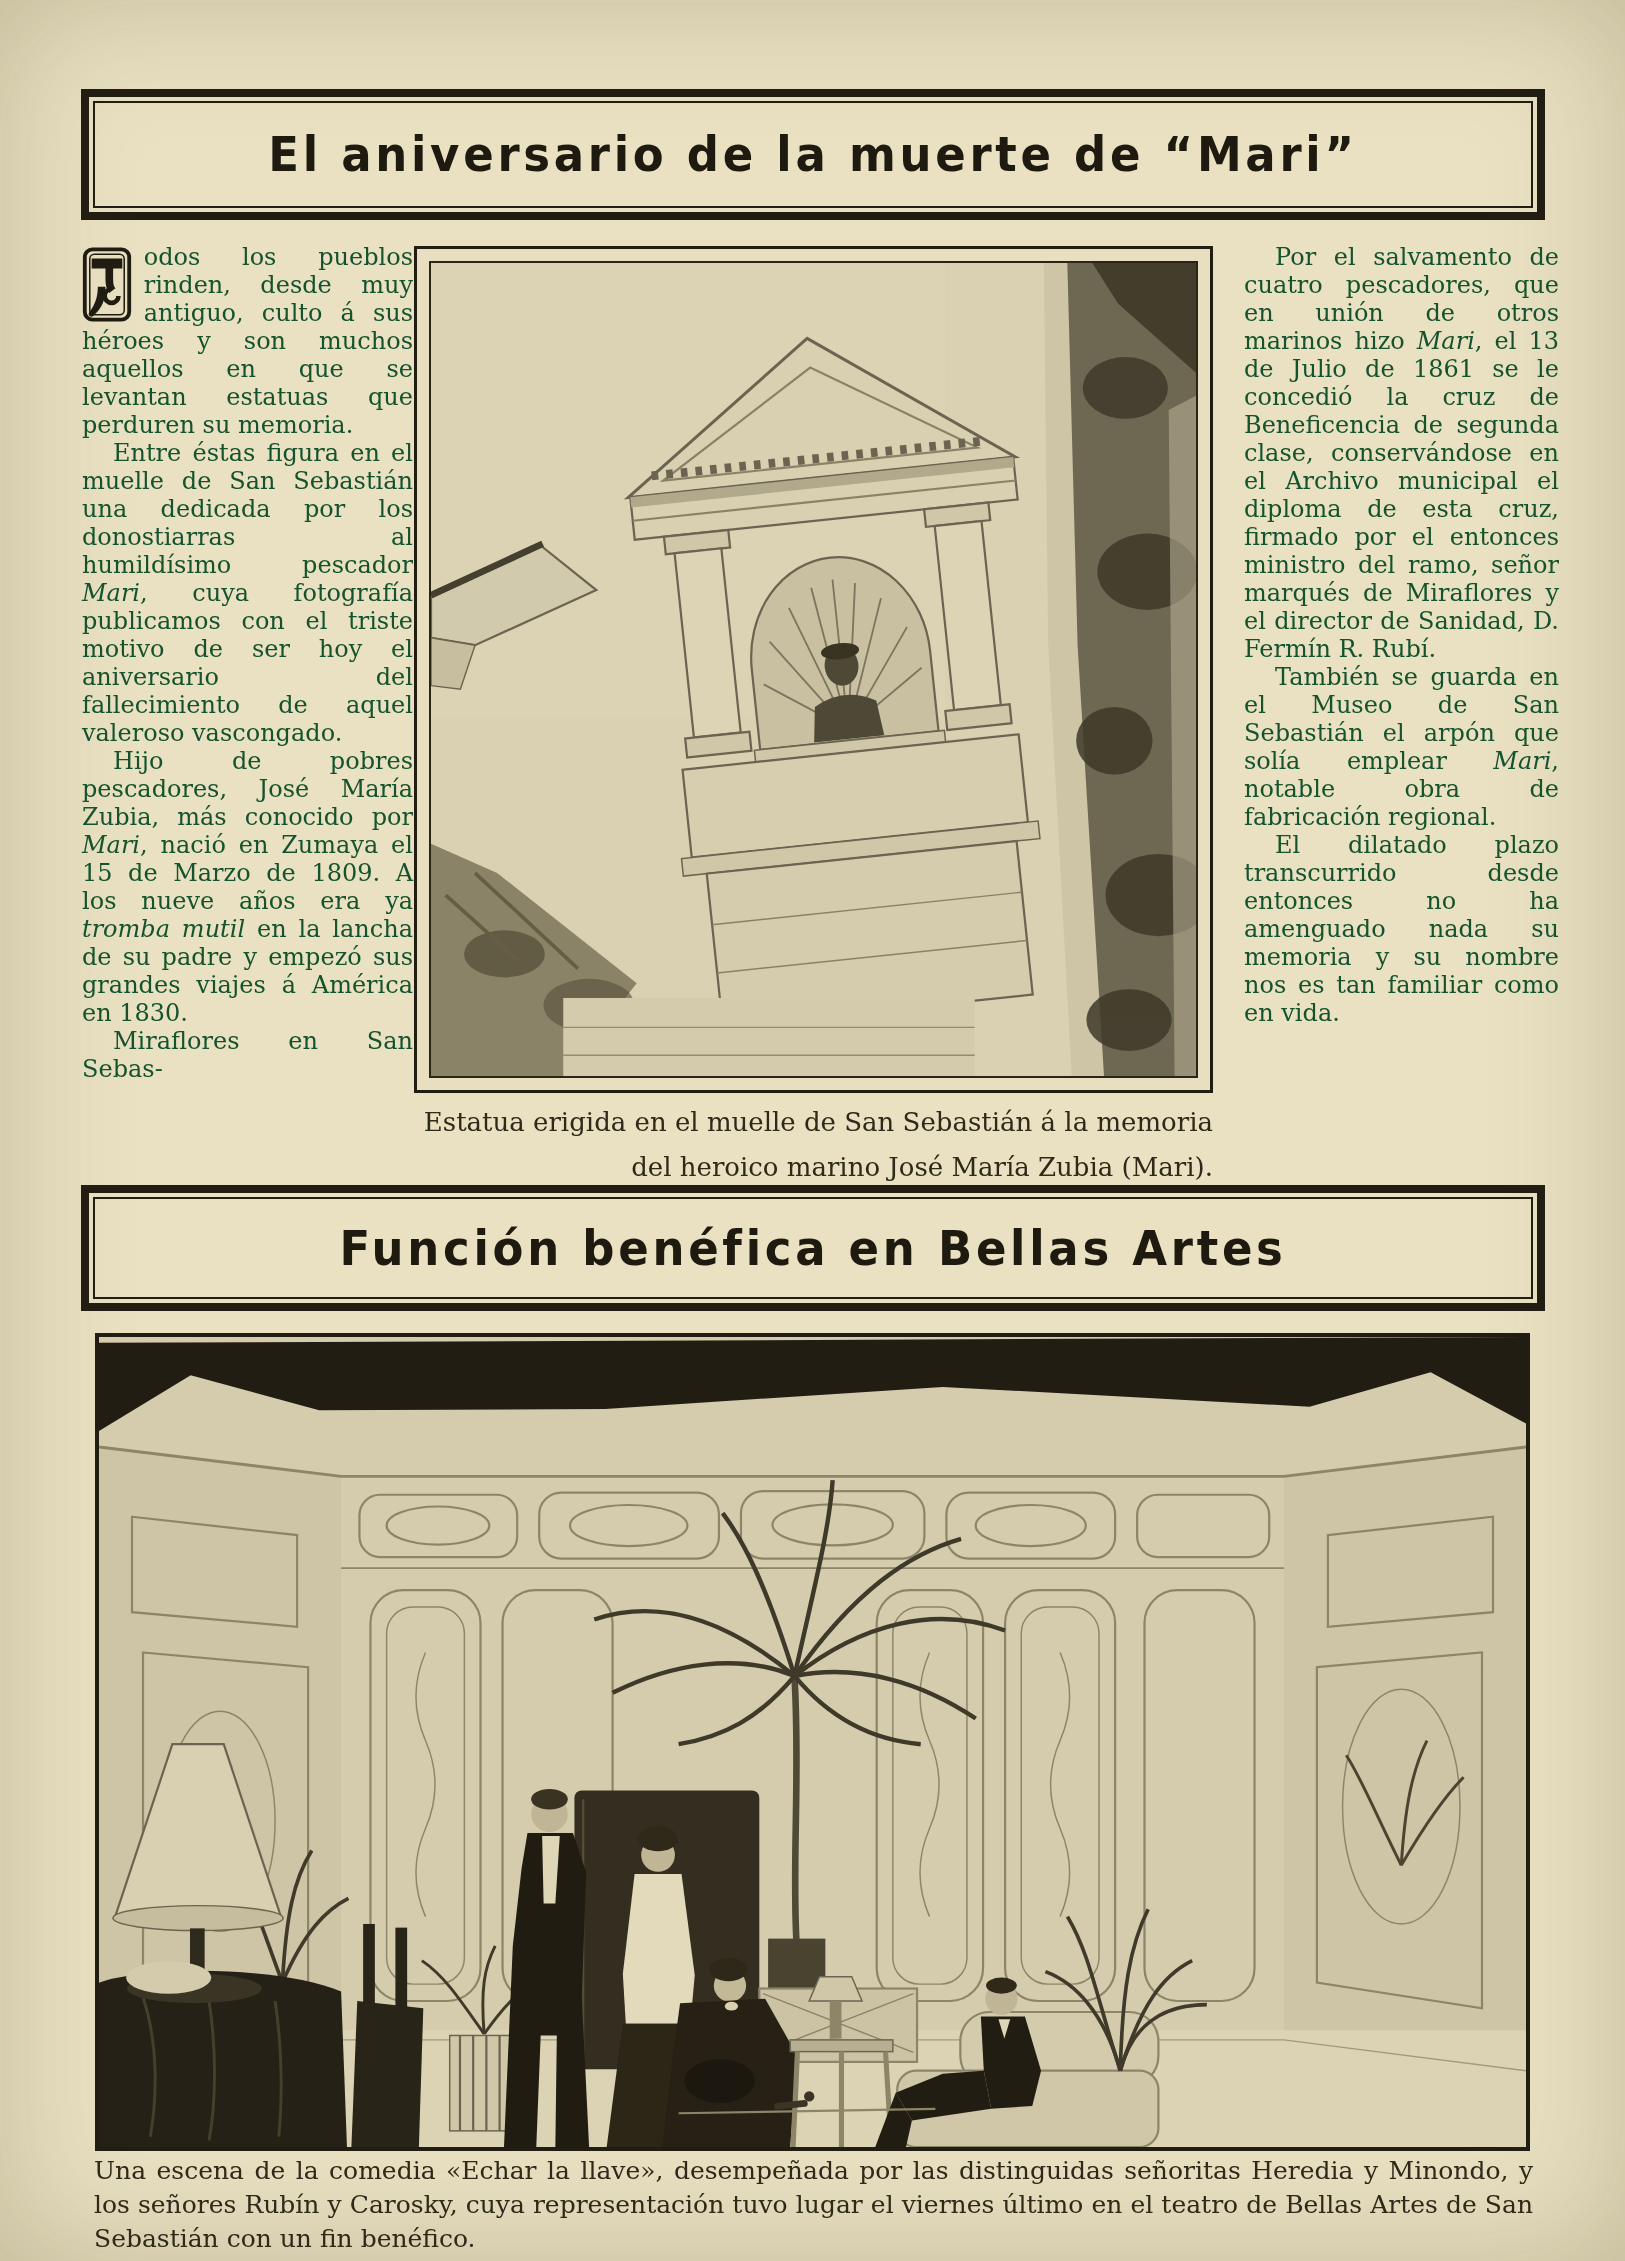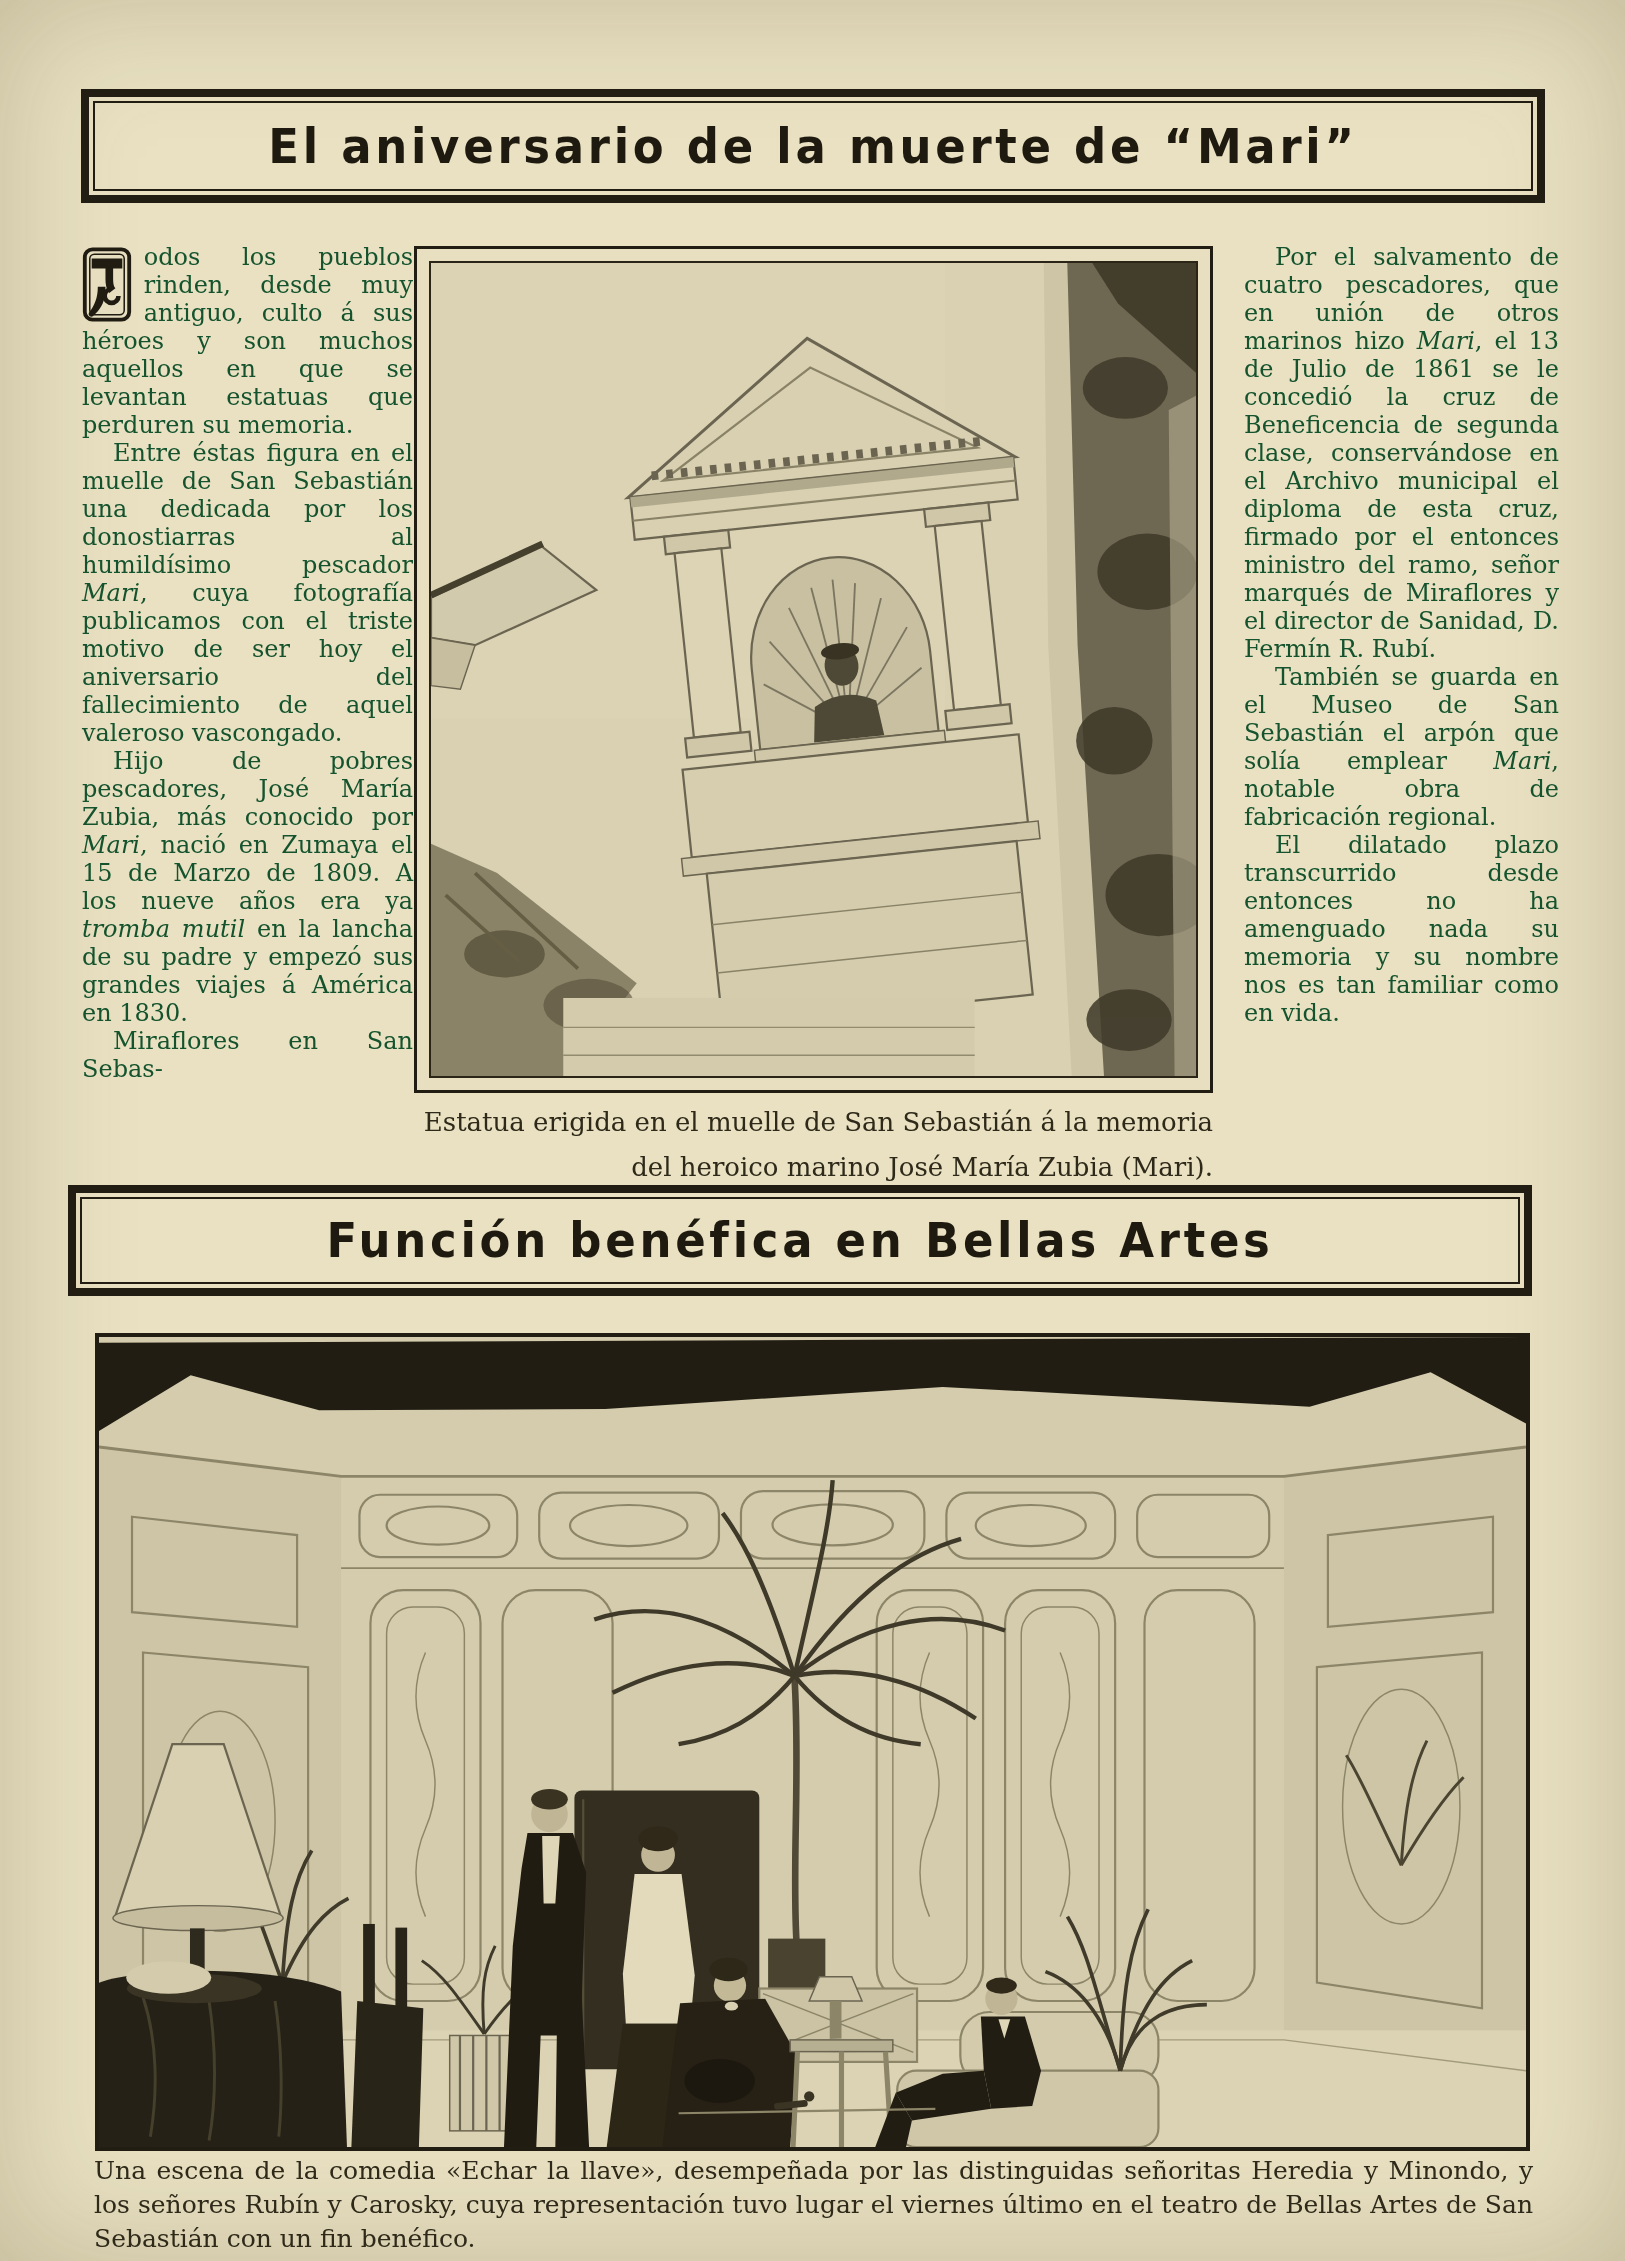--- a/index.html
+++ b/index.html
@@ -18,22 +18,22 @@
   .rulebox { position:absolute; border:8px solid #221d12; background:transparent; }
   .rulebox .inner {
     position:absolute; inset:3.7px; border:2.2px solid #221d12;
     display:flex; align-items:center; justify-content:center;
   }
   .display-title {
     font-family:"DejaVu Sans","Liberation Sans",sans-serif; font-weight:bold;
     font-size:45px; letter-spacing:3.7px; color:#1f1a0f; margin:0;
     transform:scaleY(1.08); white-space:nowrap;
   }
-  #titlebox1 { left:81px; top:89px; width:1464px; height:114px; }
-  #titlebox2 { left:68px; top:1185px; width:1464px; height:111px; }
+  #titlebox1 { left:81px; top:89px; width:1464px; height:131px; }
+  #titlebox2 { left:81px; top:1185px; width:1464px; height:126px; }
 
   .column { position:absolute; top:243px; text-align:justify; font-size:24px; line-height:28px; color:#14532d; }
   #left-col  { left:82px;  width:331px; }
   #right-col { left:1244px; width:315px; }
   .column p { margin:0; text-indent:31px; }
   .column p.lead { text-indent:0; }
   .dropcap { float:left; width:50px; height:75px; margin:4.4px 11.7px 1.5px 0; }
   .dropcap svg { display:block; width:100%; height:100%; }
 
   .photo1 {

